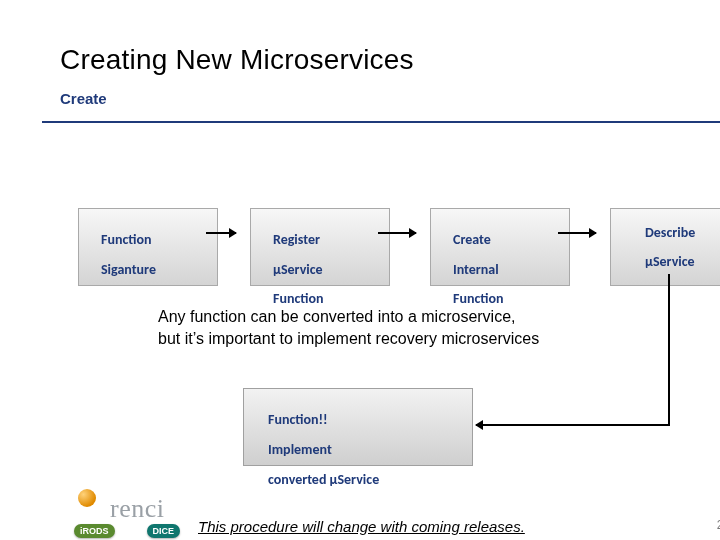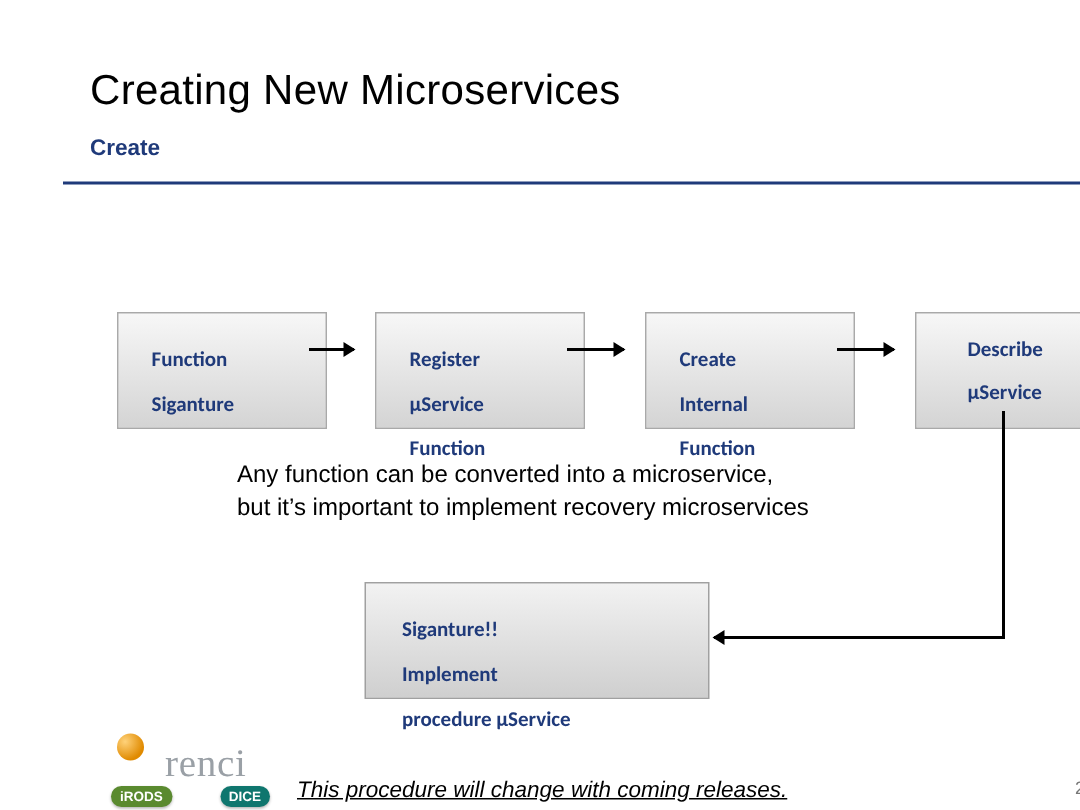--- a/index.html
+++ b/index.html
@@ -91,23 +91,23 @@
   <div class="arrow a1"></div>
   <div class="arrow a2"></div>
   <div class="arrow a3"></div>
 
   <div class="note1">
     <span>Any function can  be converted into a microservice,</span><br>
     <span>but it’s important to implement recovery microservices</span>
   </div>
 
   <div class="important-box">
-    <div>Siganture!!</div>
+    <div>Function!!</div>
     <div>Implement</div>
-    <div> procedure μService</div>
+    <div> converted μService</div>
   </div>
 
   <div class="elbow-v"></div>
   <div class="elbow-h"></div>
 
   <div class="footer-note">This procedure will change with coming releases.</div>
   <div class="pagenum">26</div>
 
   <div class="logo-renci">
     <span class="ball"></span><span>renci</span>

